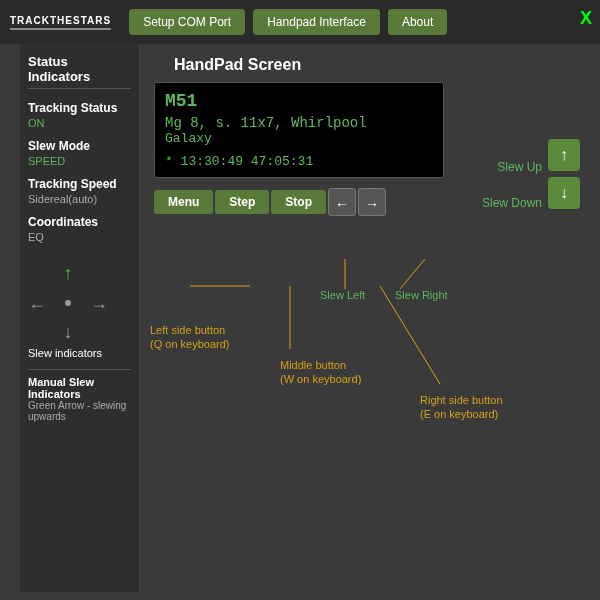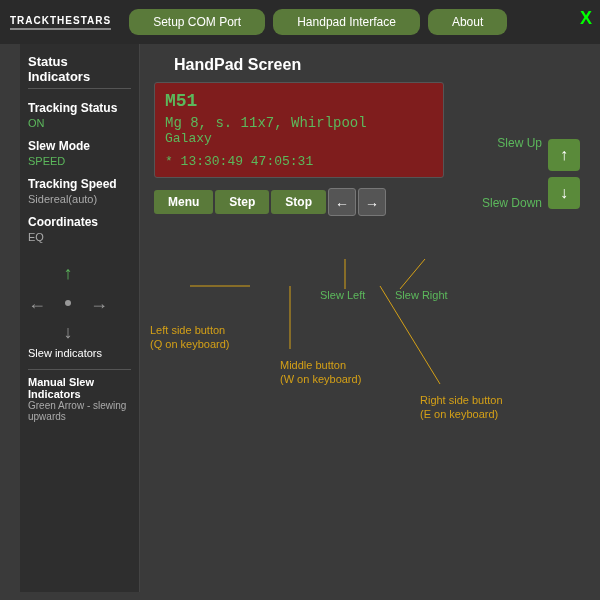--- a/index.html
+++ b/index.html
@@ -32,22 +32,22 @@
       font-size: 10px;
       font-weight: bold;
       letter-spacing: 1px;
       border-bottom: 2px solid #888;
       padding-bottom: 2px;
     }
     .top-btn {
       background: #5a7a3a;
       color: #fff;
       border: none;
-      padding: 6px 24px;
-      border-radius: 9px;
+      padding: 6px 14px;
+      border-radius: 4px;
       cursor: pointer;
       font-size: 12px;
     }
     #close-x {
       position: absolute;
       right: 8px;
       top: 8px;
       color: #0f0;
       font-size: 18px;
       cursor: pointer;
@@ -171,21 +171,21 @@
     #handpad-title {
       color: #fff;
       font-size: 16px;
       font-weight: bold;
       margin-bottom: 8px;
       margin-left: 20px;
     }
 
     
     #handpad-display {
-      background: #7f1d1d;
+      background: #000000;
       border: 1px solid #555;
       border-radius: 3px;
       padding: 8px 10px;
       width: 290px;
       margin-bottom: 10px;
       font-family: 'Courier New', monospace;
     }
     #display-line1 {
       color: #5cb85c;
       font-size: 18px;
@@ -259,21 +259,21 @@
       color: #fff;
       font-size: 16px;
       cursor: pointer;
       display: flex;
       align-items: center;
       justify-content: center;
     }
     #slew-up-label {
       position: absolute;
       right: 58px;
-      top: 92px;
+      top: 116px;
       color: #5cb85c;
       font-size: 12px;
     }
     #slew-down-label {
       position: absolute;
       right: 58px;
       top: 152px;
       color: #5cb85c;
       font-size: 12px;
     }

